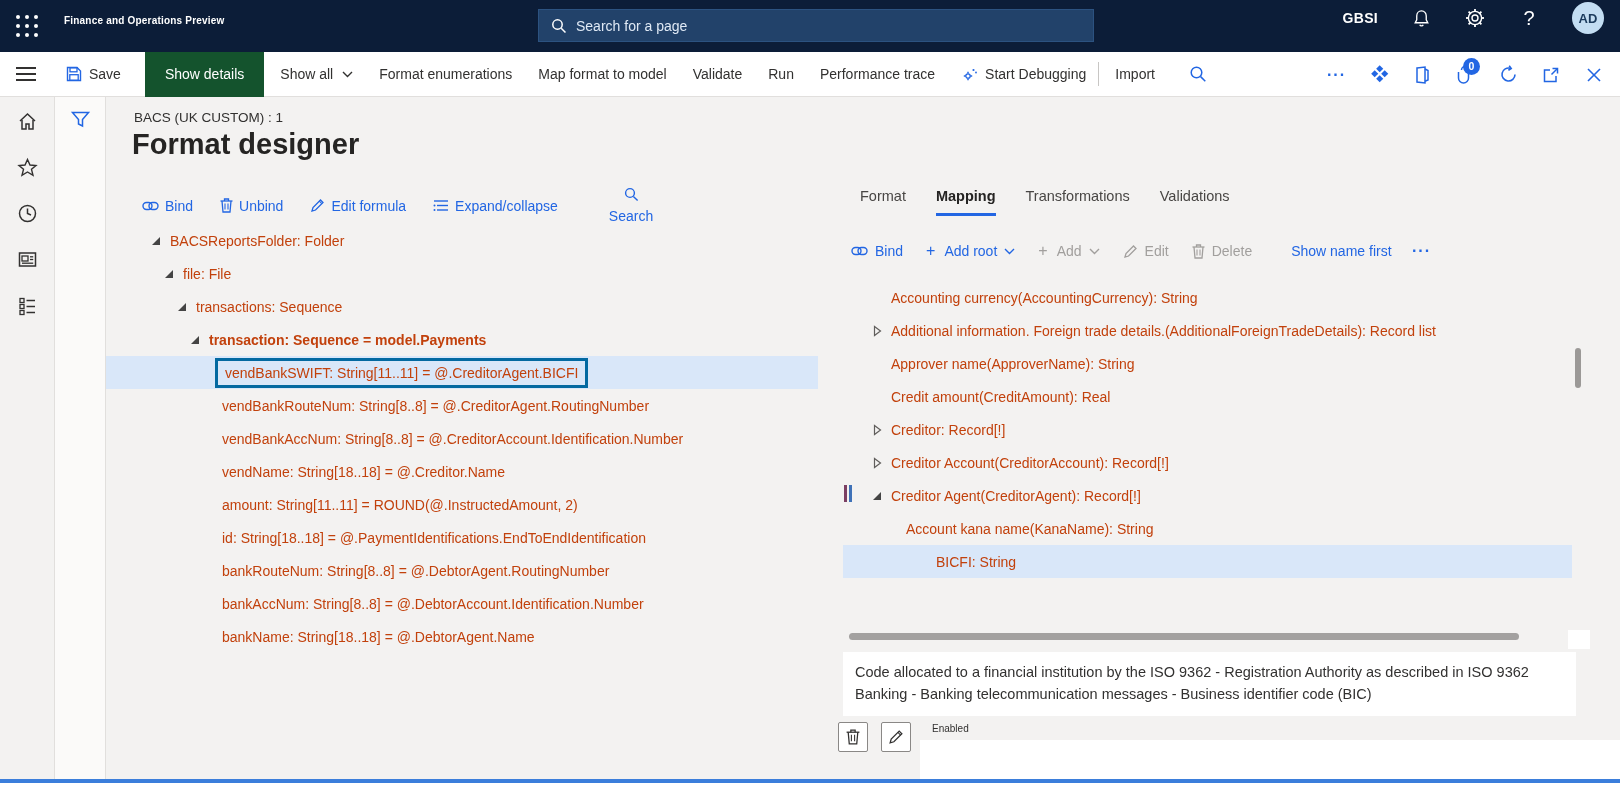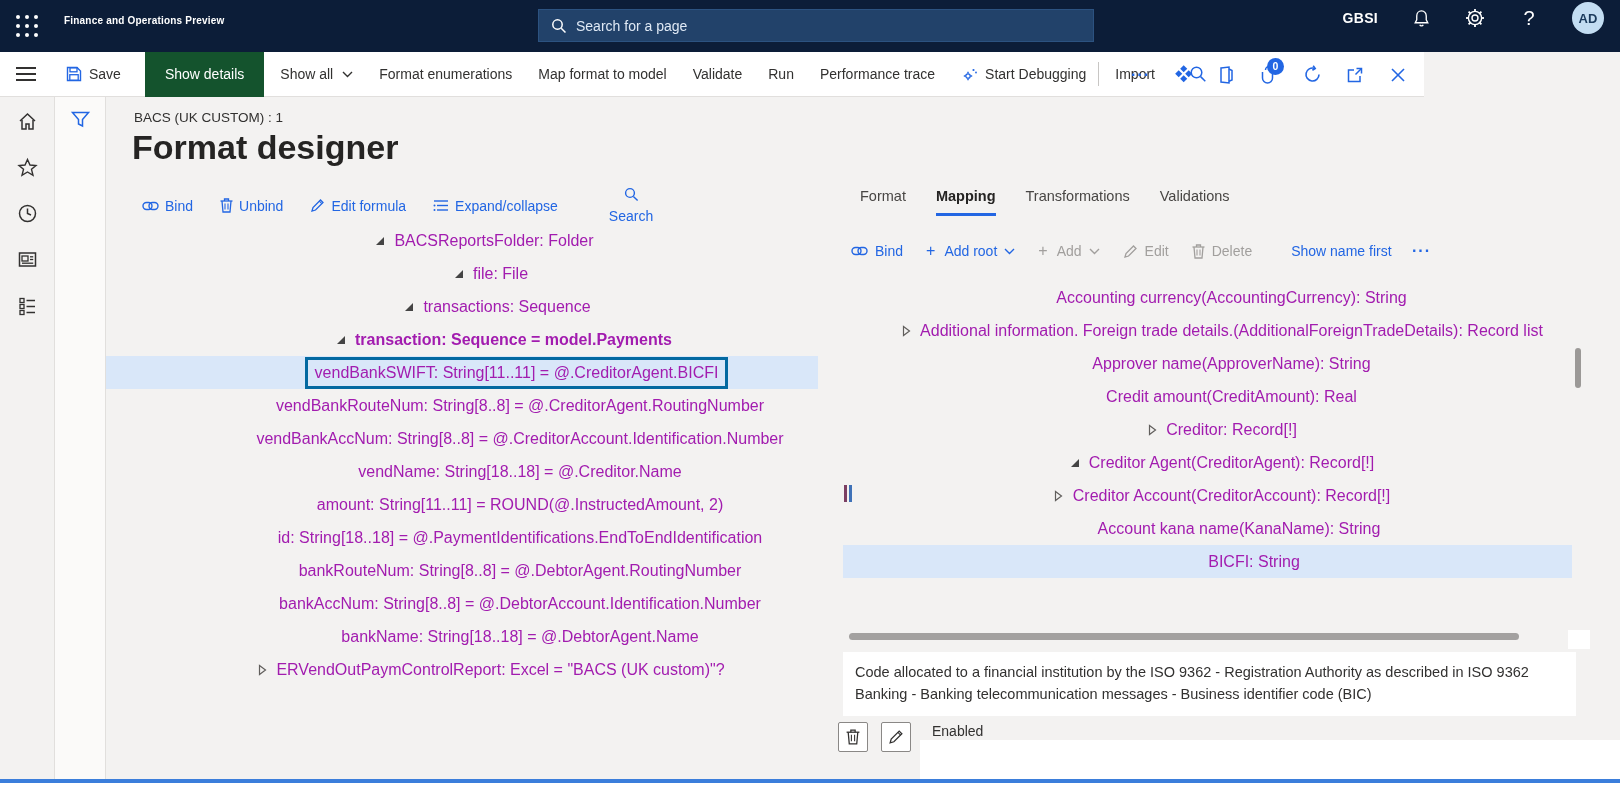--- a/index.html
+++ b/index.html
@@ -12,21 +12,21 @@
   .waffle { position:absolute; left:14px; top:13px; width:26px; height:26px; display:grid; grid-template-columns:repeat(3,1fr); place-items:center; cursor:pointer; }
   .waffle i { width:4px; height:4px; border-radius:50%; background:#fff; }
   .apptitle { position:absolute; left:64px; top:15px; font-size:10px; font-weight:700; letter-spacing:.2px; }
   .topsearch { position:absolute; left:538px; top:9px; width:556px; height:33px; background:#22426a; border:1px solid #2c5280; display:flex; align-items:center; gap:9px; padding:0 12px; color:#dfe9f5; font-size:14px; }
   .topright { position:absolute; right:16px; top:0; height:36px; display:flex; align-items:center; gap:32px; }
   .company { font-size:14px; font-weight:700; letter-spacing:.3px; cursor:pointer; }
   .topicon { width:22px; height:22px; display:flex; align-items:center; justify-content:center; color:#fff; cursor:pointer; font-size:17px; }
   .avatar { width:32px; height:32px; border-radius:50%; background:#c3ddf2; color:#1b3a5c; font-size:13px; font-weight:700; display:flex; align-items:center; justify-content:center; cursor:pointer; }
 
   
-  .actionbar { position:absolute; left:0; top:52px; width:1424px; height:45px; background:#fff; border-bottom:1px solid #e1dfdd; display:flex; align-items:center; font-size:14px; color:#323130; }
+  .actionbar { position:absolute; left:0; top:52px; width:1620px; height:45px; background:#fff; border-bottom:1px solid #e1dfdd; display:flex; align-items:center; font-size:14px; color:#323130; }
   .hamburger { margin:0 30px 0 16px; width:20px; height:14px; display:flex; flex-direction:column; justify-content:space-between; cursor:pointer; }
   .hamburger i { height:2px; background:#323130; }
   .abtn { display:flex; align-items:center; gap:7px; cursor:pointer; white-space:nowrap; }
   .accent { color:#2266e3; }
   .showdetails { height:45px; background:#14532d; color:#fff; padding:0 20px; display:flex; align-items:center; margin:0 16px 0 12px; cursor:pointer; }
   .chev { font-size:10px; margin-left:2px; color:#323130; }
   .gap26 { margin-right:26px; }
   .vsep { width:1px; height:24px; background:#c8c6c4; margin:0 16px 0 6px; }
   .import { font-weight:400; margin-right:34px; cursor:pointer; }
   .ab-right { position:absolute; right:16px; top:0; height:45px; display:flex; align-items:center; gap:23px; color:#2266e3; }
@@ -35,27 +35,27 @@
   .ellipsis { font-size:16px; font-weight:700; letter-spacing:1px; cursor:pointer; }
 
   
   .navrail { position:absolute; left:0; top:97px; width:55px; height:691px; background:#f3f2f1; border-right:1px solid #e1dfdd; }
   .navrail .nico { position:absolute; left:17px; width:21px; height:21px; color:#323130; display:flex; align-items:center; justify-content:center; cursor:pointer; font-size:19px; }
   .filterrail { position:absolute; left:55px; top:97px; width:51px; height:691px; background:#fbfaf9; border-right:1px solid #e1dfdd; }
   .funnel { position:absolute; left:15px; top:12px; width:21px; height:21px; color:#2266e3; cursor:pointer; }
 
   
   .caption { position:absolute; left:134px; top:110px; font-size:13.5px; color:#323130; }
-  .pagetitle { position:absolute; left:132px; top:128px; font-size:34px; font-weight:700; color:#252423; }
+  .pagetitle { position:absolute; left:132px; top:128px; font-size:29px; font-weight:700; color:#252423; }
   .dtoolbar { position:absolute; left:142px; top:187px; display:flex; gap:27px; font-size:14px; color:#2266e3; }
   .dtoolbar .abtn { gap:6px; }
 
   
   .tree { position:absolute; }
-  .trow { height:33px; display:flex; align-items:center; font-size:16px; color:#a21caf; cursor:pointer; white-space:nowrap;justify-content:center; }
+  .trow { height:33px; display:flex; align-items:center; font-size:14px; color:#c2410c; cursor:pointer; white-space:nowrap; }
   .trow .arr { width:12px; height:12px; margin-right:8px; flex:none; display:flex; align-items:center; justify-content:center; }
   .trow.sel { background:#d9e7f9; }
   .selbox { border:3px solid #0369a1; padding:4px 7px; }
   .ltree { left:106px; top:224px; width:712px; }
   .rtree { left:843px; top:281px; width:729px; }
 
   
   .tabs { position:absolute; left:860px; top:188px; display:flex; gap:30px; font-size:14.5px; color:#484644; }
   .tab { padding-bottom:9px; border-bottom:3px solid transparent; cursor:pointer; }
   .tab.active { color:#252423; font-weight:700; border-bottom-color:#2266e3; }
@@ -63,21 +63,21 @@
   .disabled { color:#a19f9d; cursor:default; }
   .more { position:absolute; left:1412px; top:242px; font-size:16px; font-weight:700; letter-spacing:1px; color:#2266e3; cursor:pointer; }
   .plus { font-size:16px; font-weight:400; margin-right:2px; }
 
   .vthumb { position:absolute; left:1575px; top:348px; width:6px; height:40px; background:#9b9997; border-radius:3px; cursor:pointer; }
   .hthumb { position:absolute; left:849px; top:633px; width:670px; height:7px; background:#a3a1a0; border-radius:4px; cursor:pointer; }
   .hcorner { position:absolute; left:1568px; top:630px; width:22px; height:19px; background:#fff; }
 
   .descbox { position:absolute; left:843px; top:652px; width:733px; height:64px; background:#fff; padding:9px 12px; font-size:14.5px; line-height:22px; color:#323130; }
   .sqbtn { position:absolute; top:722px; width:30px; height:30px; background:#fff; border:1px solid #8a8886; border-radius:2px; display:flex; align-items:center; justify-content:center; color:#323130; cursor:pointer; }
-  .enabledlbl { position:absolute; left:932px; top:723px; font-size:14px; color:#323130; }
+  .enabledlbl { position:absolute; left:932px; top:723px; font-size:10px; color:#323130; }
   .enabledfield { position:absolute; left:920px; top:740px; width:700px; height:39px; background:#fff; }
   .bottomline { position:absolute; left:0; top:779px; width:1620px; height:4px; background:#3b7edb; }
   .bottomwhite { position:absolute; left:0; top:783px; width:1620px; height:5px; background:#fff; }
 
   .splitter { position:absolute; left:844px; top:485px; display:flex; gap:2px; cursor:col-resize; }
   .splitter i { width:3px; height:17px; }
   .splitter .b1 { background:#7b3f63; }
   .splitter .b2 { background:#3f72b8; }
 
   svg { display:block; }
@@ -409,28 +409,20 @@
       </div>
     <div class="trow" style="padding-left:116px;">
         <span>bankRouteNum: String[8..8] = @.DebtorAgent.RoutingNumber</span>
       </div>
     <div class="trow" style="padding-left:116px;">
         <span>bankAccNum: String[8..8] = @.DebtorAccount.Identification.Number</span>
       </div>
     <div class="trow" style="padding-left:116px;">
         <span>bankName: String[18..18] = @.DebtorAgent.Name</span>
       </div>
-    <div class="trow" style="padding-left:57px;">
-      <span class="arr">
-          <svg width="9" height="12" viewBox="0 0 9 12">
-            <polygon points="1.5,1.5 7.5,6 1.5,10.5" fill="none" stroke="#605e5c" stroke-width="1.2"></polygon>
-          </svg>
-        </span>
-      <span>ERVendOutPaymControlReport: Excel = "BACS (UK custom)"?</span>
-    </div>
   </div>
 
   <div class="splitter">
       <i class="b1"></i>
       <i class="b2"></i>
     </div>
 
   <div class="tabs">
     <span class="tab">Format</span>
     <span class="tab active">Mapping</span>
@@ -511,33 +503,33 @@
     <div class="trow" style="padding-left:28px;">
       <span class="arr">
           <svg width="9" height="12" viewBox="0 0 9 12">
             <polygon points="1.5,1.5 7.5,6 1.5,10.5" fill="none" stroke="#605e5c" stroke-width="1.2"></polygon>
           </svg>
         </span>
       <span>Creditor: Record[!]</span>
     </div>
     <div class="trow" style="padding-left:28px;">
       <span class="arr">
+          <svg width="9" height="12" viewBox="0 0 9 12">
+            <polygon points="1.5,1.5 7.5,6 1.5,10.5" fill="none" stroke="#605e5c" stroke-width="1.2"></polygon>
+          </svg>
+        </span>
+      <span>Creditor Account(CreditorAccount): Record[!]</span>
+    </div>
+    <div class="trow" style="padding-left:28px;">
+      <span class="arr">
           <svg width="10" height="10" viewBox="0 0 10 10">
             <polygon points="9,1 9,9 1,9" fill="#444"></polygon>
           </svg>
         </span>
       <span>Creditor Agent(CreditorAgent): Record[!]</span>
-    </div>
-    <div class="trow" style="padding-left:28px;">
-      <span class="arr">
-          <svg width="9" height="12" viewBox="0 0 9 12">
-            <polygon points="1.5,1.5 7.5,6 1.5,10.5" fill="none" stroke="#605e5c" stroke-width="1.2"></polygon>
-          </svg>
-        </span>
-      <span>Creditor Account(CreditorAccount): Record[!]</span>
     </div>
     <div class="trow" style="padding-left:63px;">
         <span>Account kana name(KanaName): String</span>
       </div>
     <div class="trow sel" style="padding-left:93px;">
         <span>BICFI: String</span>
       </div>
   </div>
 
   <div class="vthumb"></div>

